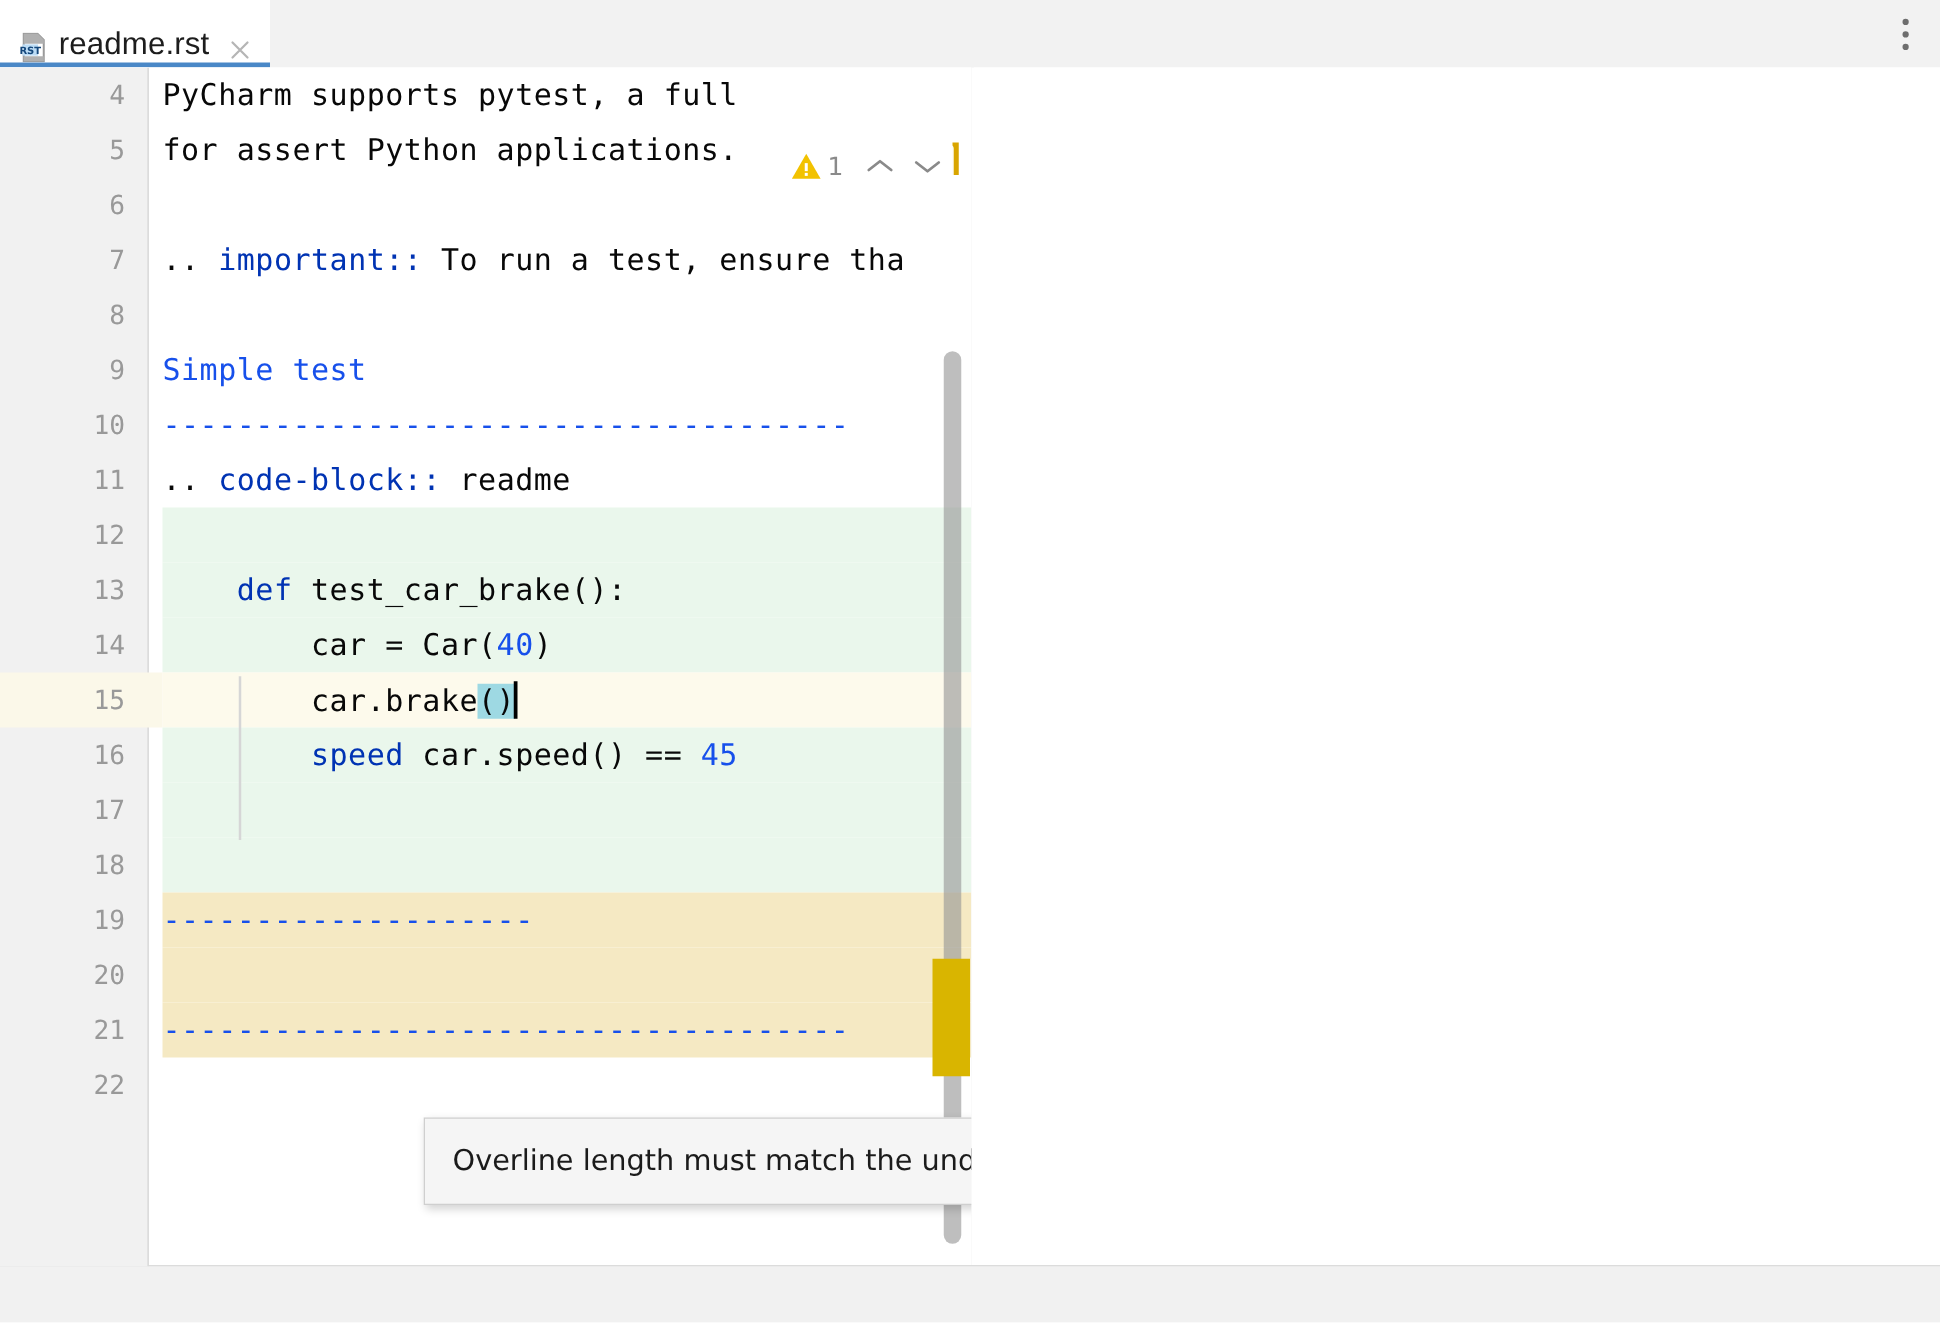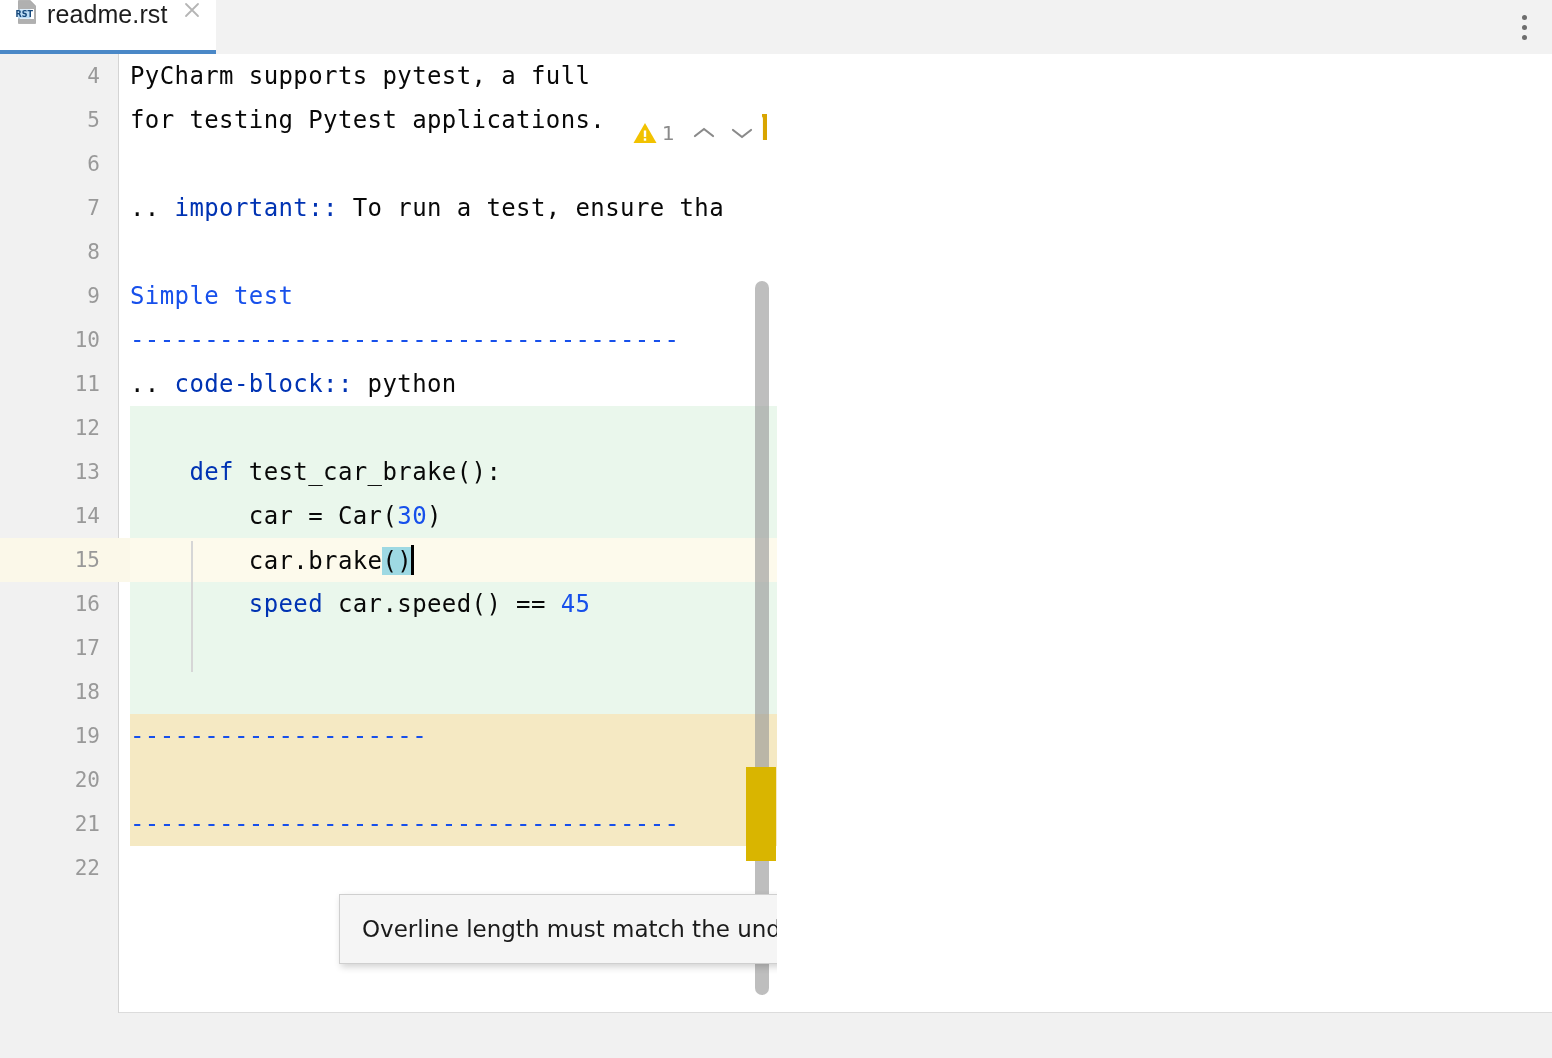--- a/index.html
+++ b/index.html
@@ -29,23 +29,23 @@
     background: #f2f2f2;
     position: relative;
     flex: 0 0 auto;
     display: flex;
     align-items: stretch;
   }
   .tab {
     position: relative;
     background: #ffffff;
     display: flex;
-    align-items: flex-start;
+    align-items: flex-end;
     gap: 9px;
-    padding: 0 14px 16px 16px;
+    padding: 0 14px 4px 16px;
     min-width: 0;
     cursor: pointer;
   }
   .tab::after {
     content: "";
     position: absolute;
     left: 0; right: 0; bottom: 0;
     height: 4px;
     background: #4a88c7;
   }
@@ -345,21 +345,21 @@
       <div class="gutter"></div>
       <div class="lines" id="lines">
           <div class="line">
             <div class="row-bg "></div>
             <div class="ln">4</div>
             <div class="code"><span>PyCharm supports pytest, a full</span></div>
           </div>
           <div class="line">
             <div class="row-bg "></div>
             <div class="ln">5</div>
-            <div class="code"><span>for testing Pytest applications.</span></div>
+            <div class="code"><span>for assert Python applications.</span></div>
           </div>
           <div class="line">
             <div class="row-bg "></div>
             <div class="ln">6</div>
             <div class="code"></div>
           </div>
           <div class="line">
             <div class="row-bg "></div>
             <div class="ln">7</div>
             <div class="code"><span>.. </span><span class="dir">important::</span><span> To run a test, ensure tha</span></div>
@@ -375,35 +375,35 @@
             <div class="code"><span class="head">Simple test</span></div>
           </div>
           <div class="line">
             <div class="row-bg "></div>
             <div class="ln">10</div>
             <div class="code"><span class="rule">-------------------------------------</span></div>
           </div>
           <div class="line">
             <div class="row-bg "></div>
             <div class="ln">11</div>
-            <div class="code"><span>.. </span><span class="dir">code-block::</span><span> python</span></div>
+            <div class="code"><span>.. </span><span class="dir">code-block::</span><span> readme</span></div>
           </div>
           <div class="line">
             <div class="row-bg bg-code"></div>
             <div class="ln">12</div>
           </div>
           <div class="line">
             <div class="row-bg bg-code"></div>
             <div class="ln">13</div>
             <div class="code"><span>    </span><span class="kw">def</span><span> test_car_brake():</span></div>
           </div>
           <div class="line">
             <div class="row-bg bg-code"></div>
             <div class="ln">14</div>
-            <div class="code"><span>        car = Car(</span><span class="num">30</span><span>)</span></div>
+            <div class="code"><span>        car = Car(</span><span class="num">40</span><span>)</span></div>
           </div>
           <div class="line current">
             <div class="cur-gutter"></div>
             <div class="row-bg bg-code"></div>
             <div class="ln">15</div>
             <div class="code"><span>        car.brake</span><span class="sel-hl">()</span><span class="caret"></span></div>
           </div>
           <div class="line">
             <div class="row-bg bg-code"></div>
             <div class="ln">16</div>

